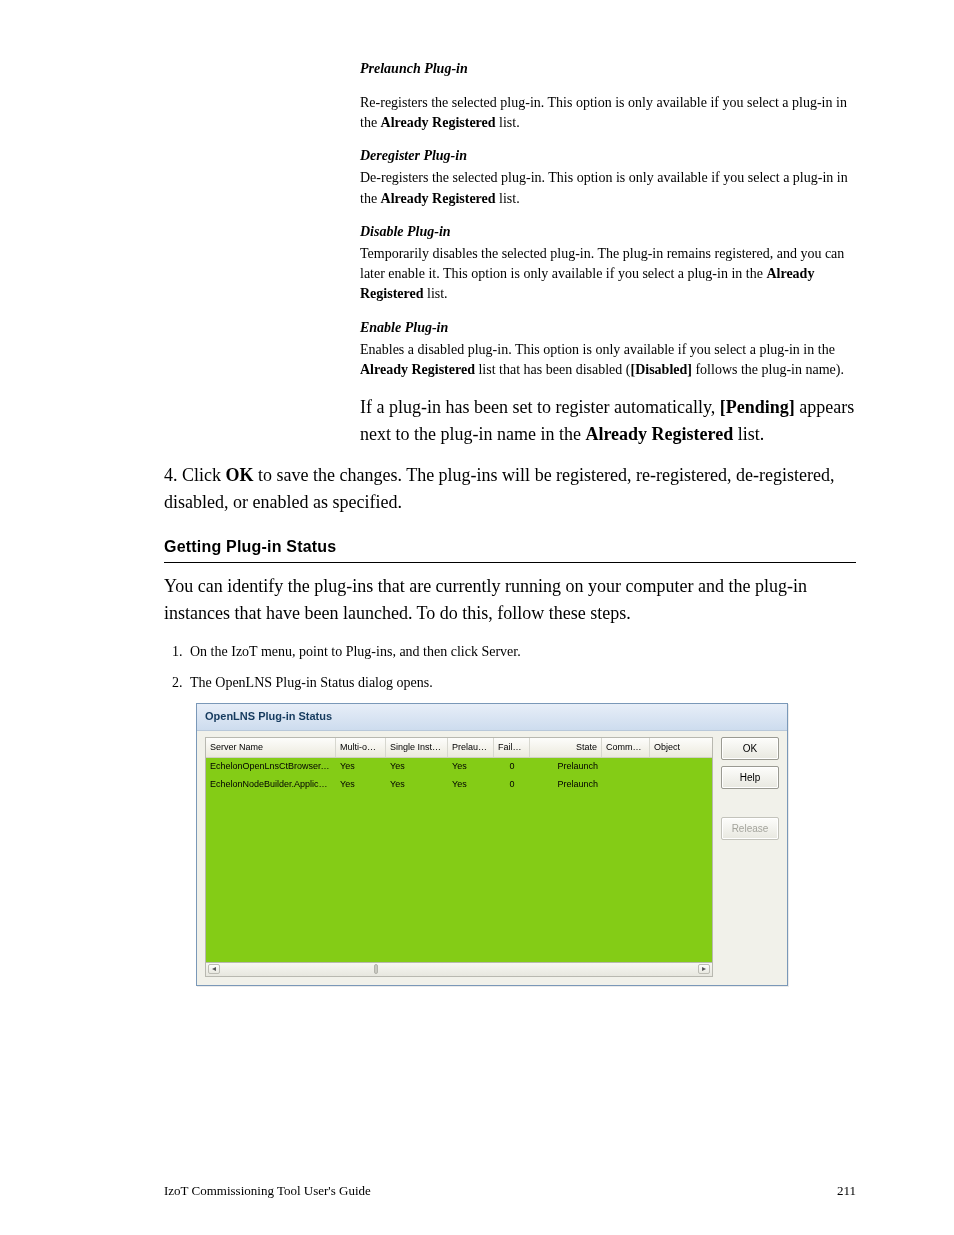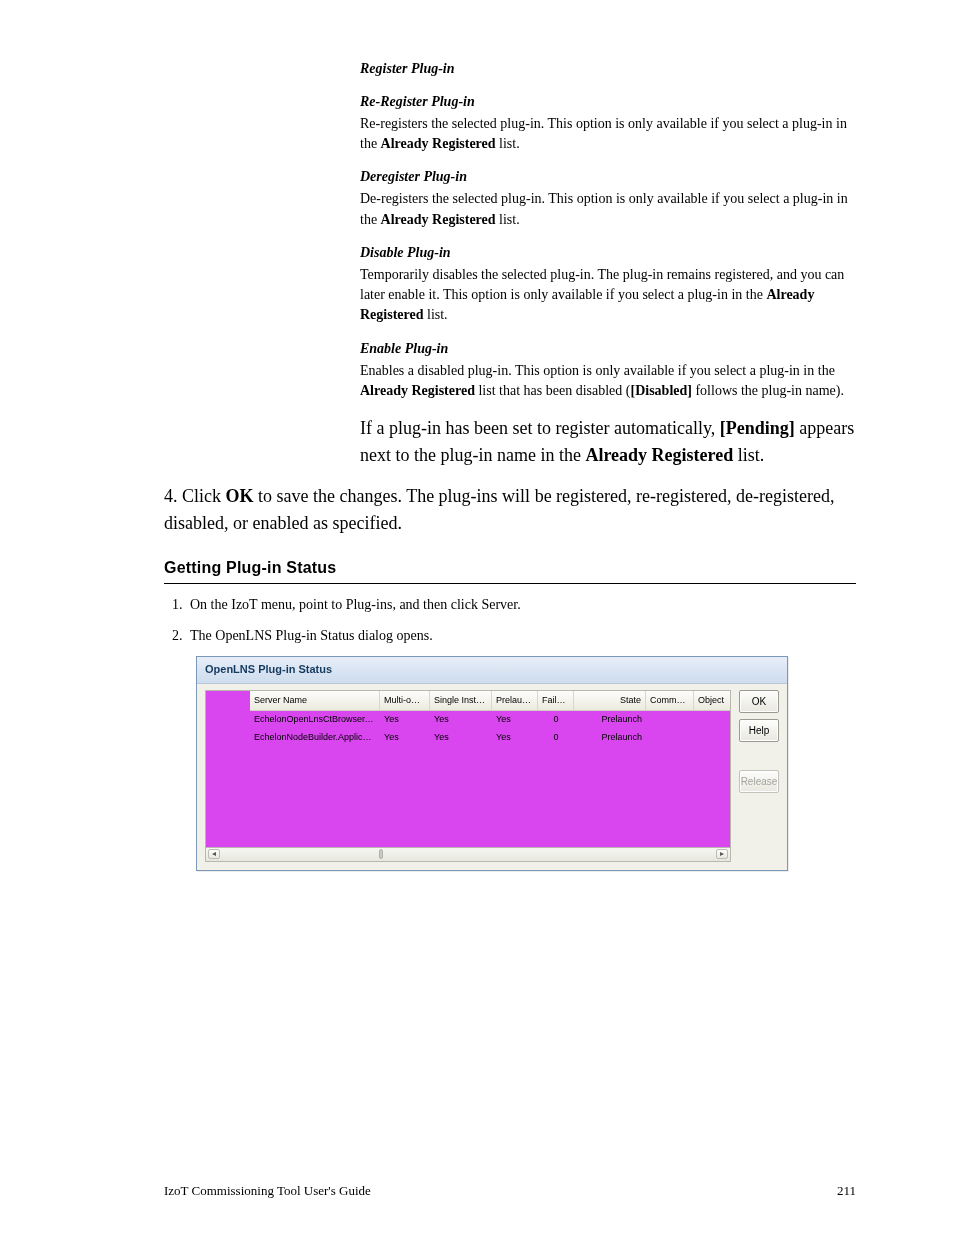--- a/index.html
+++ b/index.html
@@ -82,26 +82,25 @@
     display: flex;
     padding: 6px 8px 8px 8px;
     gap: 8px;
   }
   .dlg-table-area {
     flex: 1;
     display: flex;
     flex-direction: column;
   }
   .dlg-table {
-    background: #d946ef;
+    background: #84cc16;
     border: 1px solid #b8b8b0;
-    height: 158px;
+    height: 226px;
     overflow: hidden;
     position: relative;
-    padding-left: 44px;
   }
   .dlg-thead {
     display: flex;
     border-bottom: 1px solid #cfcfc7;
     background: linear-gradient(#fdfdfb,#eceade);
     font-size: 9px;
   }
   .th {
     padding: 3px 4px;
     border-right: 1px solid #d7d7cf;
@@ -192,25 +191,24 @@
     text-align: right;
   }
 </style>
 </head>
 <body>
 
 <div class="page">
 
   <div class="col-pad">
     <div class="label-block">
-      <div class="label-head">Register Plug-in</div>
-    </div>
-
-    <div class="label-block">
-      <div class="label-head">Re-Register Plug-in</div>
+      <div class="label-head">Prelaunch Plug-in</div>
+    </div>
+
+    <div class="label-block">
       <div class="label-desc">
         <span>Re-registers the selected plug-in.  This option is only available if you select a plug-in in the </span><span class="bold">Already Registered</span><span> list.</span>
       </div>
     </div>
 
     <div class="label-block">
       <div class="label-head">Deregister Plug-in</div>
       <div class="label-desc">
         <span>De-registers the selected plug-in.  This option is only available if you select a plug-in in the </span><span class="bold">Already Registered</span><span> list.</span>
       </div>
@@ -235,20 +233,21 @@
     </div>
   </div>
 
   <div class="para">
     <span>4.   Click </span><span class="bold">OK</span><span> to save the changes.  The plug-ins will be registered, re-registered, de-registered, disabled, or enabled as specified.</span>
   </div>
 
   <div class="h2">Getting Plug-in Status</div>
   <hr class="section-hr">
 
+  <div class="para">You can identify the plug-ins that are currently running on your computer and the plug-in instances that have been launched.  To do this, follow these steps.</div>
 
   <ol class="numlist">
     <li>
       <span>On the </span><span class="bold">IzoT</span><span> menu, point to </span><span class="bold">Plug-ins</span><span>, and then click </span><span class="bold">Server</span><span>.</span>
     </li>
     <li>
       <span>The </span><span class="bold">OpenLNS Plug-in Status</span><span> dialog opens.</span>
 
       <div class="dlg-wrap">
         <div class="dlg">

